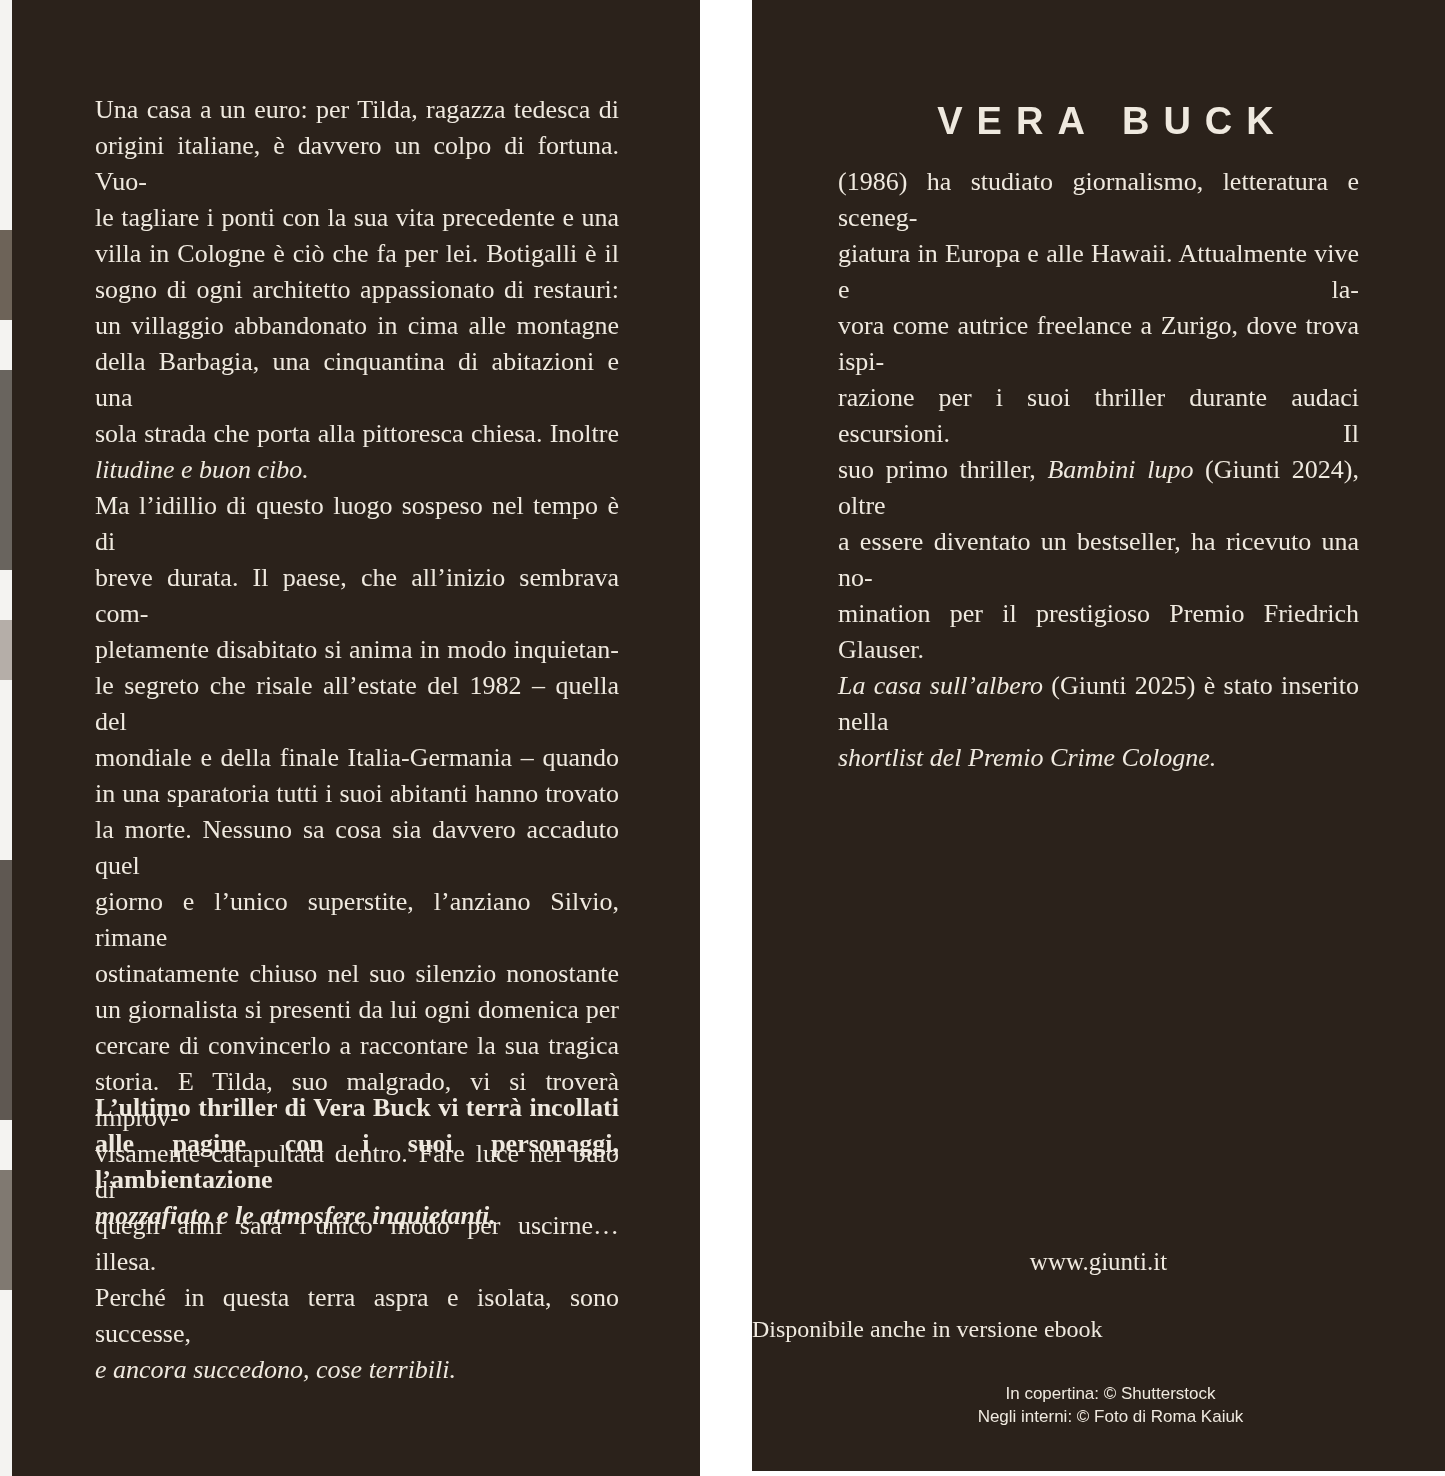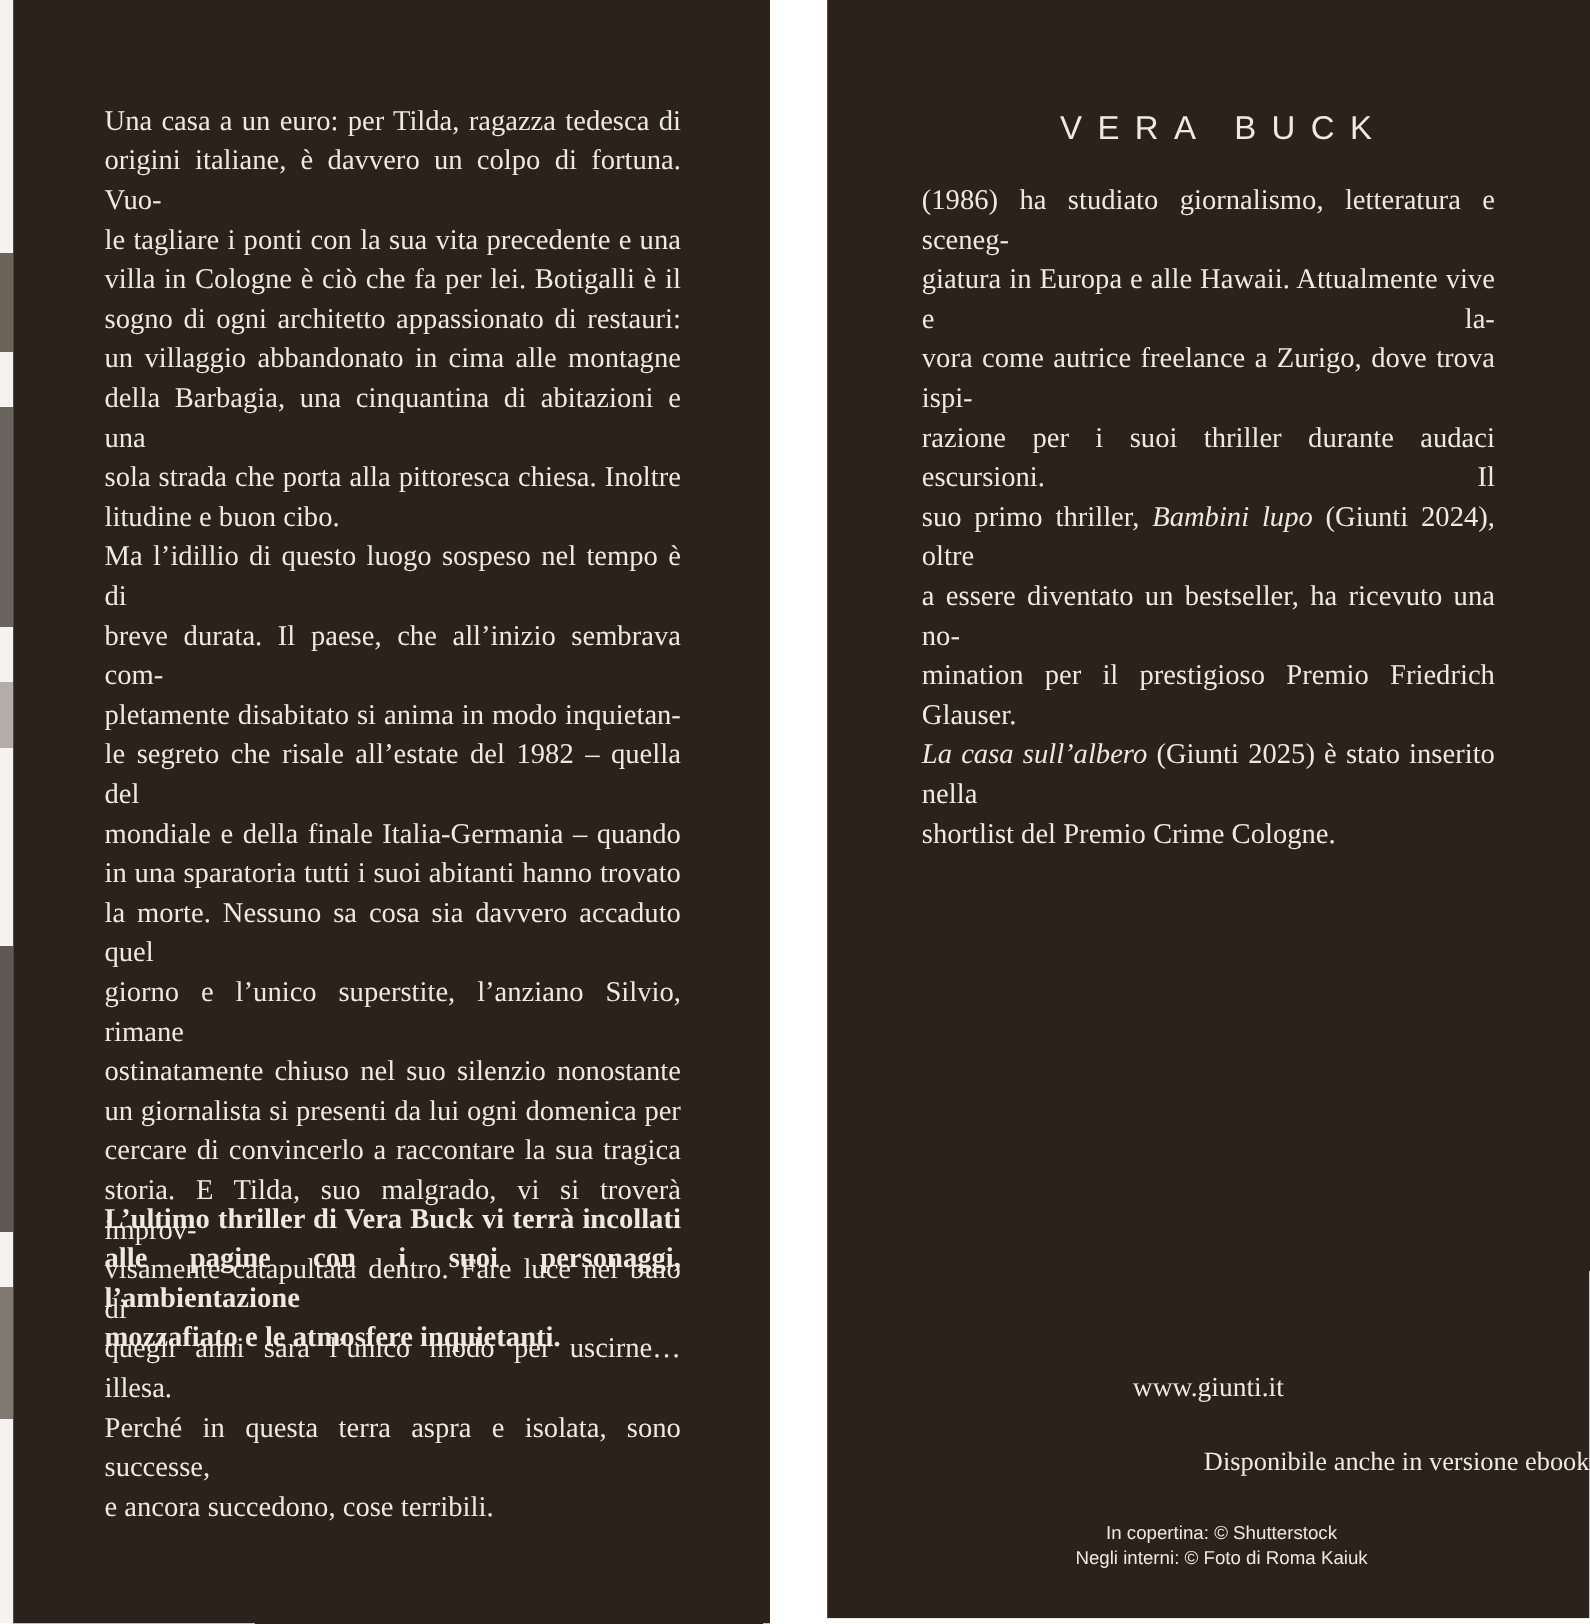--- a/index.html
+++ b/index.html
@@ -25,33 +25,33 @@
   .t1 { top:230px;  height:90px;  background:#55493d; opacity:.85; }
   .t2 { top:370px;  height:200px; background:#2e2620; opacity:.7; width:9px; }
   .t3 { top:620px;  height:60px;  background:#8a8178; opacity:.6; }
   .t4 { top:860px;  height:260px; background:#3a312a; opacity:.8; width:10px; }
   .t5 { top:1170px; height:120px; background:#4e443b; opacity:.7; }
 
   .synopsis  { position:absolute; left:83px; top:92px;   width:524px; font-size:26px; line-height:36px; }
   .highlight { position:absolute; left:83px; top:1090px; width:524px; font-size:26px; line-height:36px; font-weight:bold; }
 
   .jtext .tline { text-align:justify; text-align-last:justify; }
-  .jtext .tline.end { text-align-last:left; }
+  .jtext .tline.end { text-align-last:left;font-style:italic; }
 
   .author {
     position:absolute; top:100px; left:0; width:100%;
     text-align:center;
     font-family:"Liberation Sans", sans-serif;
-    font-weight:400; font-size:30px;
+    font-weight:700; font-size:38px;
     letter-spacing:14px; padding-left:28px;
   }
   .bio { position:absolute; top:164px; left:86px; width:521px; font-size:26px; line-height:36px; }
 
   .site   { position:absolute; top:1248px; left:0; width:100%; text-align:center; font-size:25px; }
-  .ebook  { position:absolute; top:1316px; left:0; width:100%; text-align:right; font-size:24px; }
+  .ebook  { position:absolute; top:1316px; left:0; width:100%; text-align:left; font-size:24px; }
   .credits{
     position:absolute; top:1382px; left:0; width:100%; text-align:center;
     font-family:"Liberation Sans", sans-serif; font-size:17px; line-height:23px;margin-left:12px;
   }
   .credits .tline { text-align:center; }
 
   em { font-style: italic; }
 </style>
 </head>
 <body>

